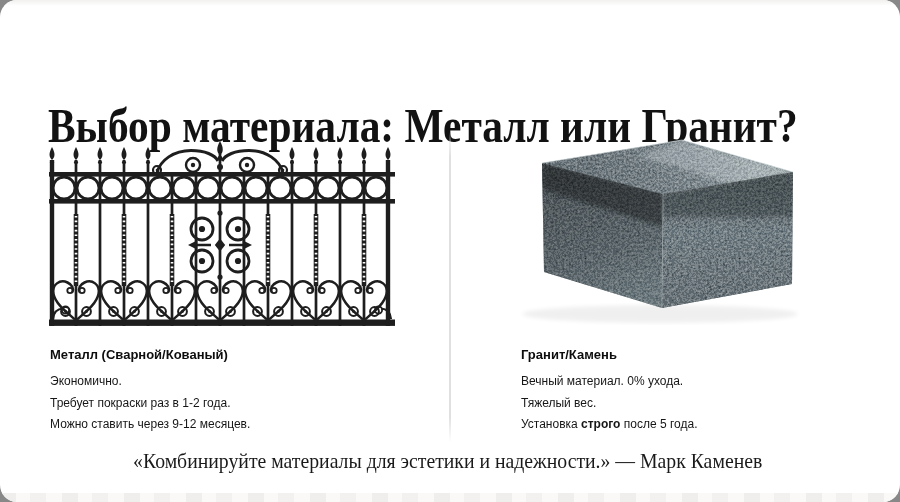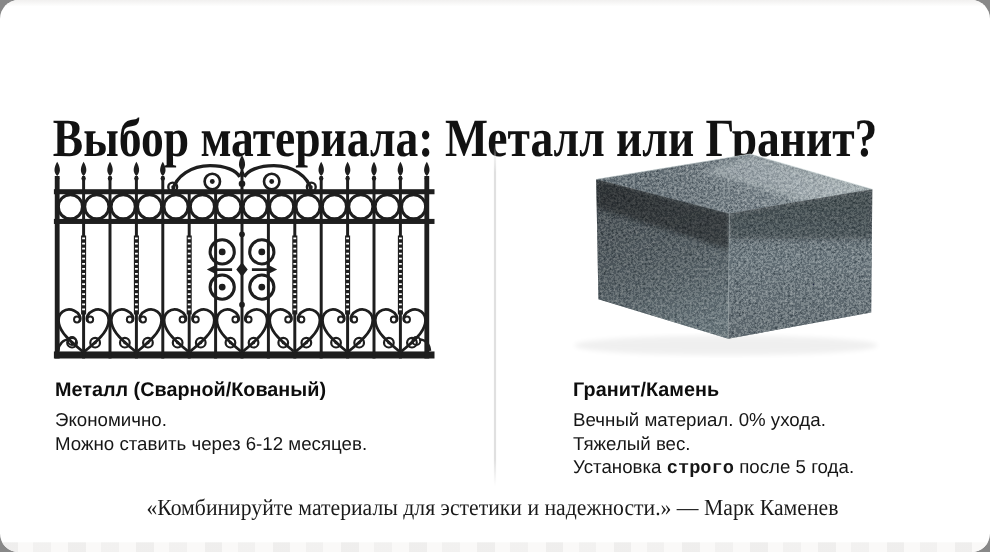--- a/index.html
+++ b/index.html
@@ -28,23 +28,23 @@
   .divider{
     position:absolute;left:449px;top:132px;width:2px;height:310px;
     background:linear-gradient(to bottom, rgba(224,224,224,0) 0%,
       #e0e0e0 8%, #e0e0e0 92%, rgba(224,224,224,0) 100%);
   }
   .fence-svg{position:absolute;left:47px;top:140px;width:350px;height:195px;}
   .cube-svg{position:absolute;left:500px;top:133px;width:320px;height:200px;}
   .col{position:absolute;top:343px;width:390px;}
   .col-metal{left:50px;}
   .col-granite{left:521px;}
-  .col-heading{font-size:18px;font-weight:bold;line-height:23px;margin:0 0 5px 0;color:#0d0d0d;}
-  .col-line{font-size:17px;line-height:21.6px;color:#161616;}
-  .b{font-weight:bold;font-family:Liberation Mono, monospace;}
+  .col-heading{font-size:13px;font-weight:bold;line-height:23px;margin:0 0 5px 0;color:#0d0d0d;}
+  .col-line{font-size:12px;line-height:21.6px;color:#161616;}
+  .b{font-weight:bold;}
   .quote{
     position:absolute;left:0;top:448px;width:896px;text-align:center;
     font-family:"Liberation Serif",serif;font-size:21px;line-height:1.25;color:#1a1a1a;
   }
   .quote-inner{display:inline-block;transform:scaleX(0.94);transform-origin:center top;white-space:nowrap;}
 </style>
 </head>
 <body>
 
 <div class="slide">
@@ -270,21 +270,22 @@
 
     <polyline points="42,30 182,7 293,39" fill="none" stroke="#dfe8e8" stroke-width="1" opacity="0.55"></polyline>
     <line x1="163" y1="61" x2="162" y2="175" stroke="#c3cdcd" stroke-width="1" opacity="0.35"></line>
   </svg>
 
   <div class="divider"></div>
 
   <div class="col col-metal">
     <div class="col-heading">Металл (Сварной/Кованый)</div>
     <div class="col-line">Экономично.</div>
-    <div class="col-line">Можно ставить через 6-12 месяцев.</div>
+    <div class="col-line">Требует покраски раз в 1-2 года.</div>
+    <div class="col-line">Можно ставить через 9-12 месяцев.</div>
   </div>
 
   <div class="col col-granite">
     <div class="col-heading">Гранит/Камень</div>
     <div class="col-line">Вечный материал. 0% ухода.</div>
     <div class="col-line">Тяжелый вес.</div>
     <div class="col-line"><span>Установка </span><span class="b">строго</span><span> после 5 года.</span></div>
   </div>
 
   <div class="quote"><span class="quote-inner">«Комбинируйте материалы для эстетики и надежности.» — Марк Каменев</span></div>

